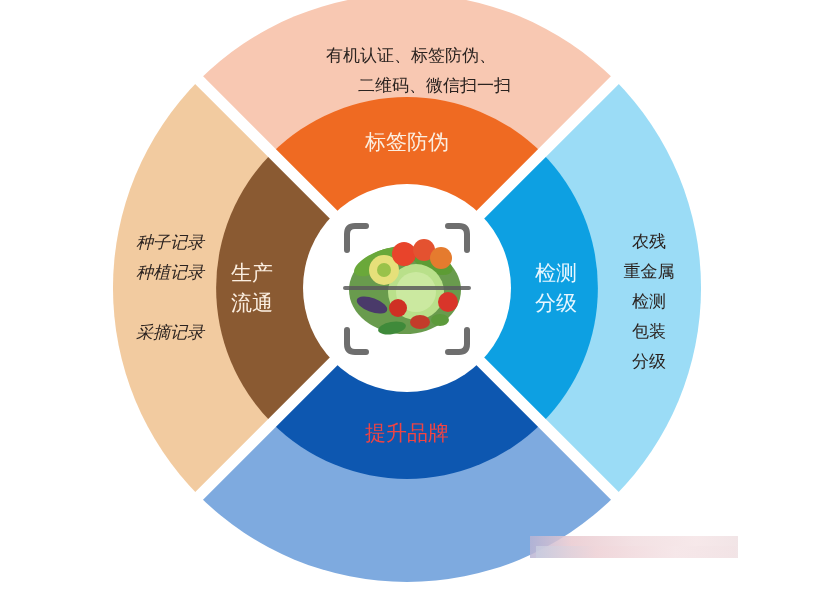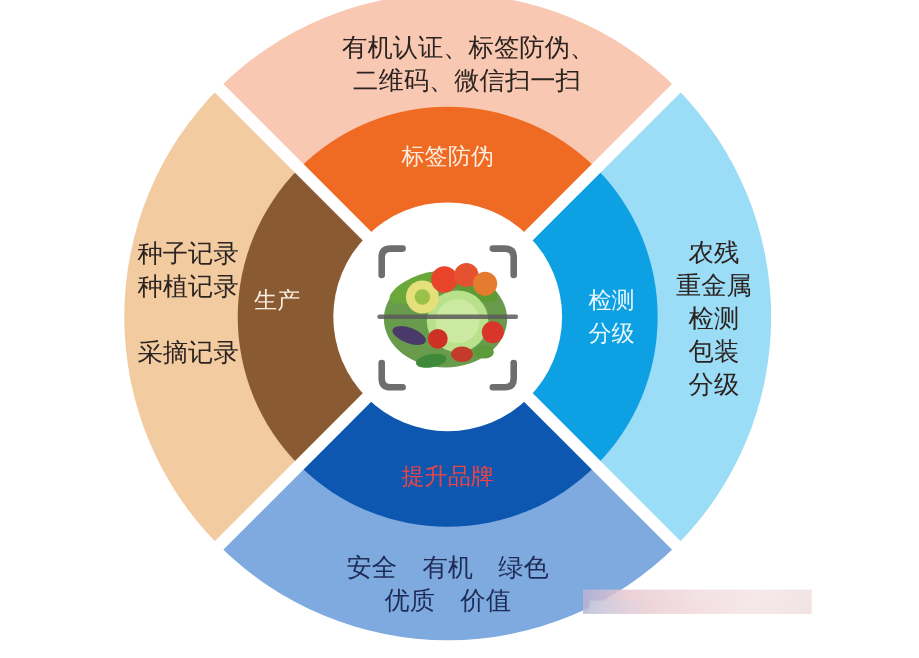--- a/index.html
+++ b/index.html
@@ -1,19 +1,19 @@
 <!DOCTYPE html>
 <html><head>
 <meta charset="utf-8">
 <style>
   html, body { margin:0; padding:0; background:#ffffff; }
   body { width:835px; height:598px; overflow:hidden; position:relative; font-family:"DejaVu Sans", sans-serif; }
   #stage { position:absolute; left:0; top:0; width:835px; height:598px; }
   .lbl { position:absolute; text-align:center; white-space:nowrap; }
-  .outer-txt { color:#2b2320; font-size:23px; line-height:30px; }
+  .outer-txt { color:#2b2320; font-size:17px; line-height:30px;margin-top:11px; }
   .outer-txt.blue { color:#1e2b55; }
   .inner-txt { color:#fbeee0; font-size:21px; line-height:30px; }
   .inner-txt.brand { color:#ef4444; }
   .inner-txt.check { color:#e8f7ff; }
   .blur-patch { position:absolute; left:530px; top:536px; width:208px; height:22px;
     background:linear-gradient(90deg,#b8b4d4 0%,#e9c9cf 20%,#f1dcdf 50%,#f5e4e6 80%,#efe0e2 100%); opacity:.85; }
   .blur-patch2 { position:absolute; left:536px; top:546px; width:200px; height:12px;
     background:linear-gradient(90deg,#c8cde0 0%,#f0d6da 30%,#f6e7e9 70%,#f2e3e5 100%); opacity:.8; }
 </style>
 </head>
@@ -92,30 +92,27 @@
   <div class="lbl outer-txt" style="left:604px; top:215px; width:90px;">
     <div>农残</div>
     <div>重金属</div>
     <div>检测</div>
     <div>包装</div>
     <div>分级</div>
   </div>
 
   
   <div class="lbl inner-txt brand" style="left:347px; top:418px; width:120px;">提升品牌</div>
-  <div class="lbl outer-txt blue" style="left:307px; top:502px; width:200px;">
-    <div>安全　有机　绿色</div>
-    <div>优质　价值</div>
-  </div>
 
   
   <div class="lbl inner-txt" style="left:212px; top:258px; width:80px;">
     <div>生产</div>
+    <div>流通</div>
   </div>
-  <div class="lbl outer-txt" style="left:125px; top:216px; width:90px;">
+  <div class="lbl outer-txt" style="left:125px; top:216px; width:90px;font-style:italic;">
     <div>种子记录</div>
     <div>种植记录</div>
     <div style="height:30px;"></div>
     <div>采摘记录</div>
   </div>
 
   
   <div class="blur-patch"></div>
   <div class="blur-patch2"></div>
 </div>

